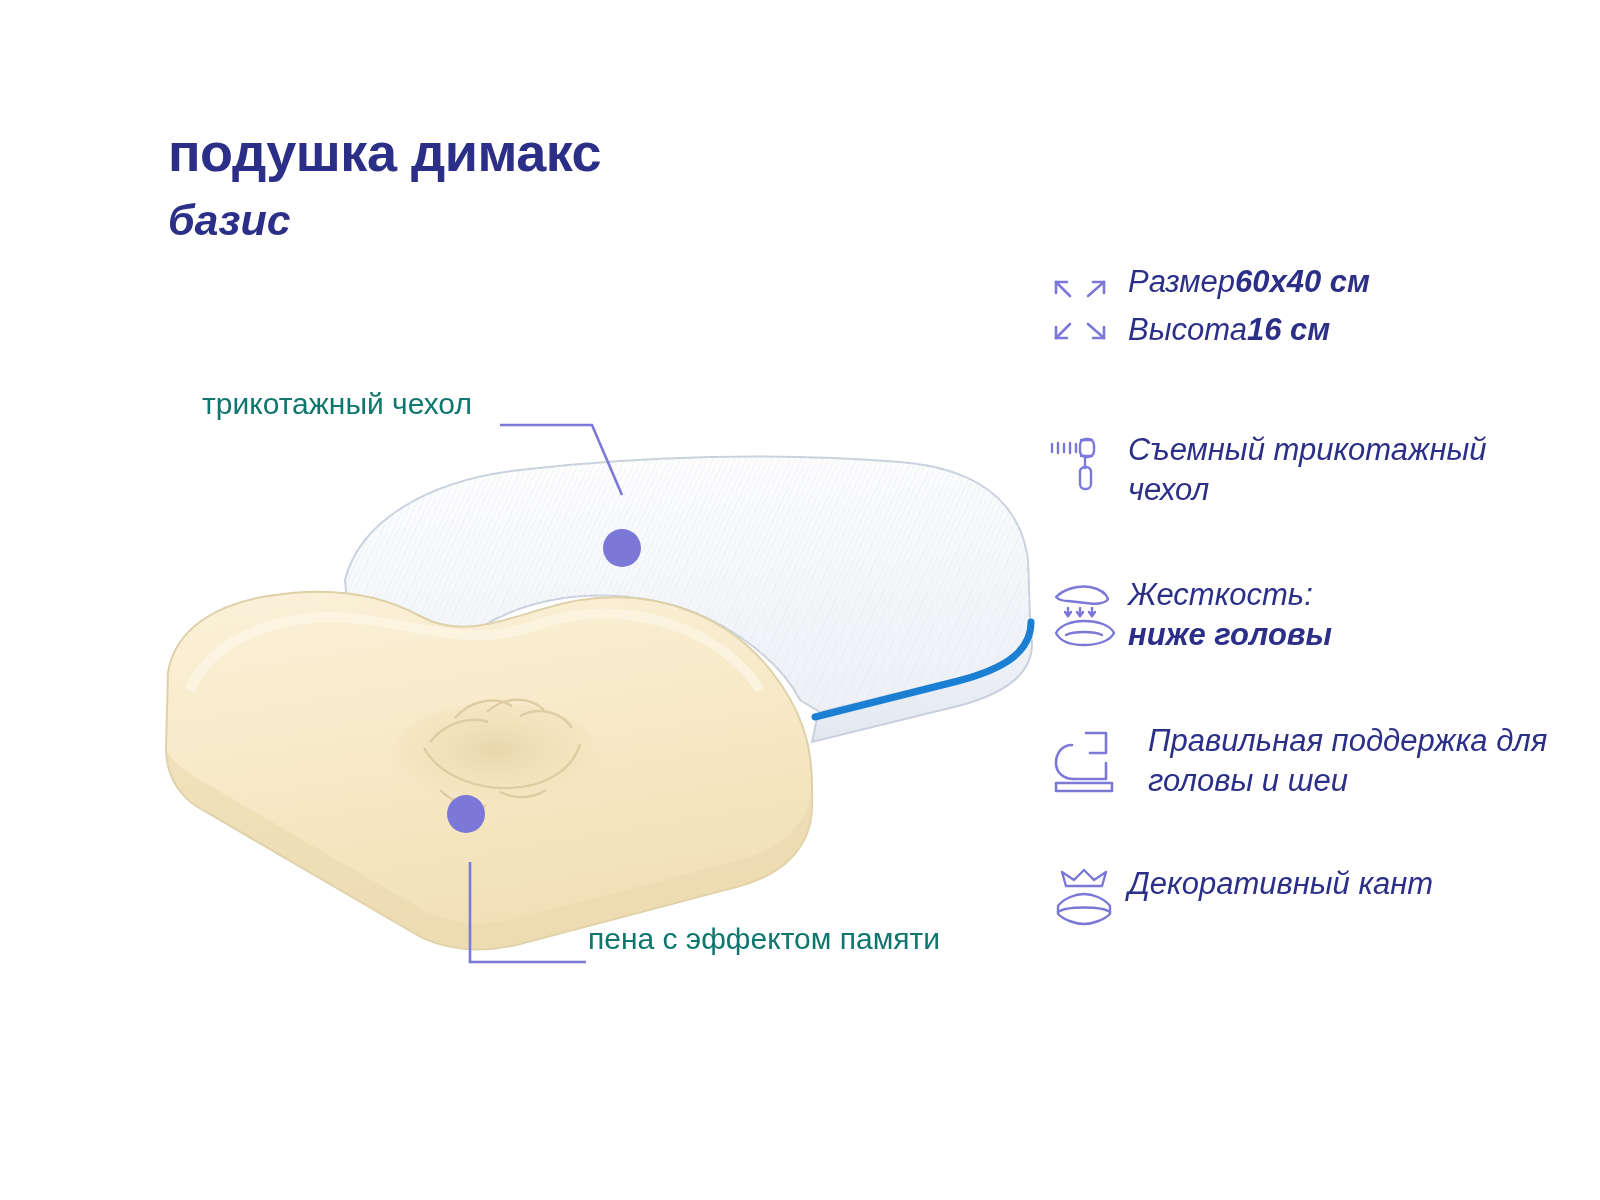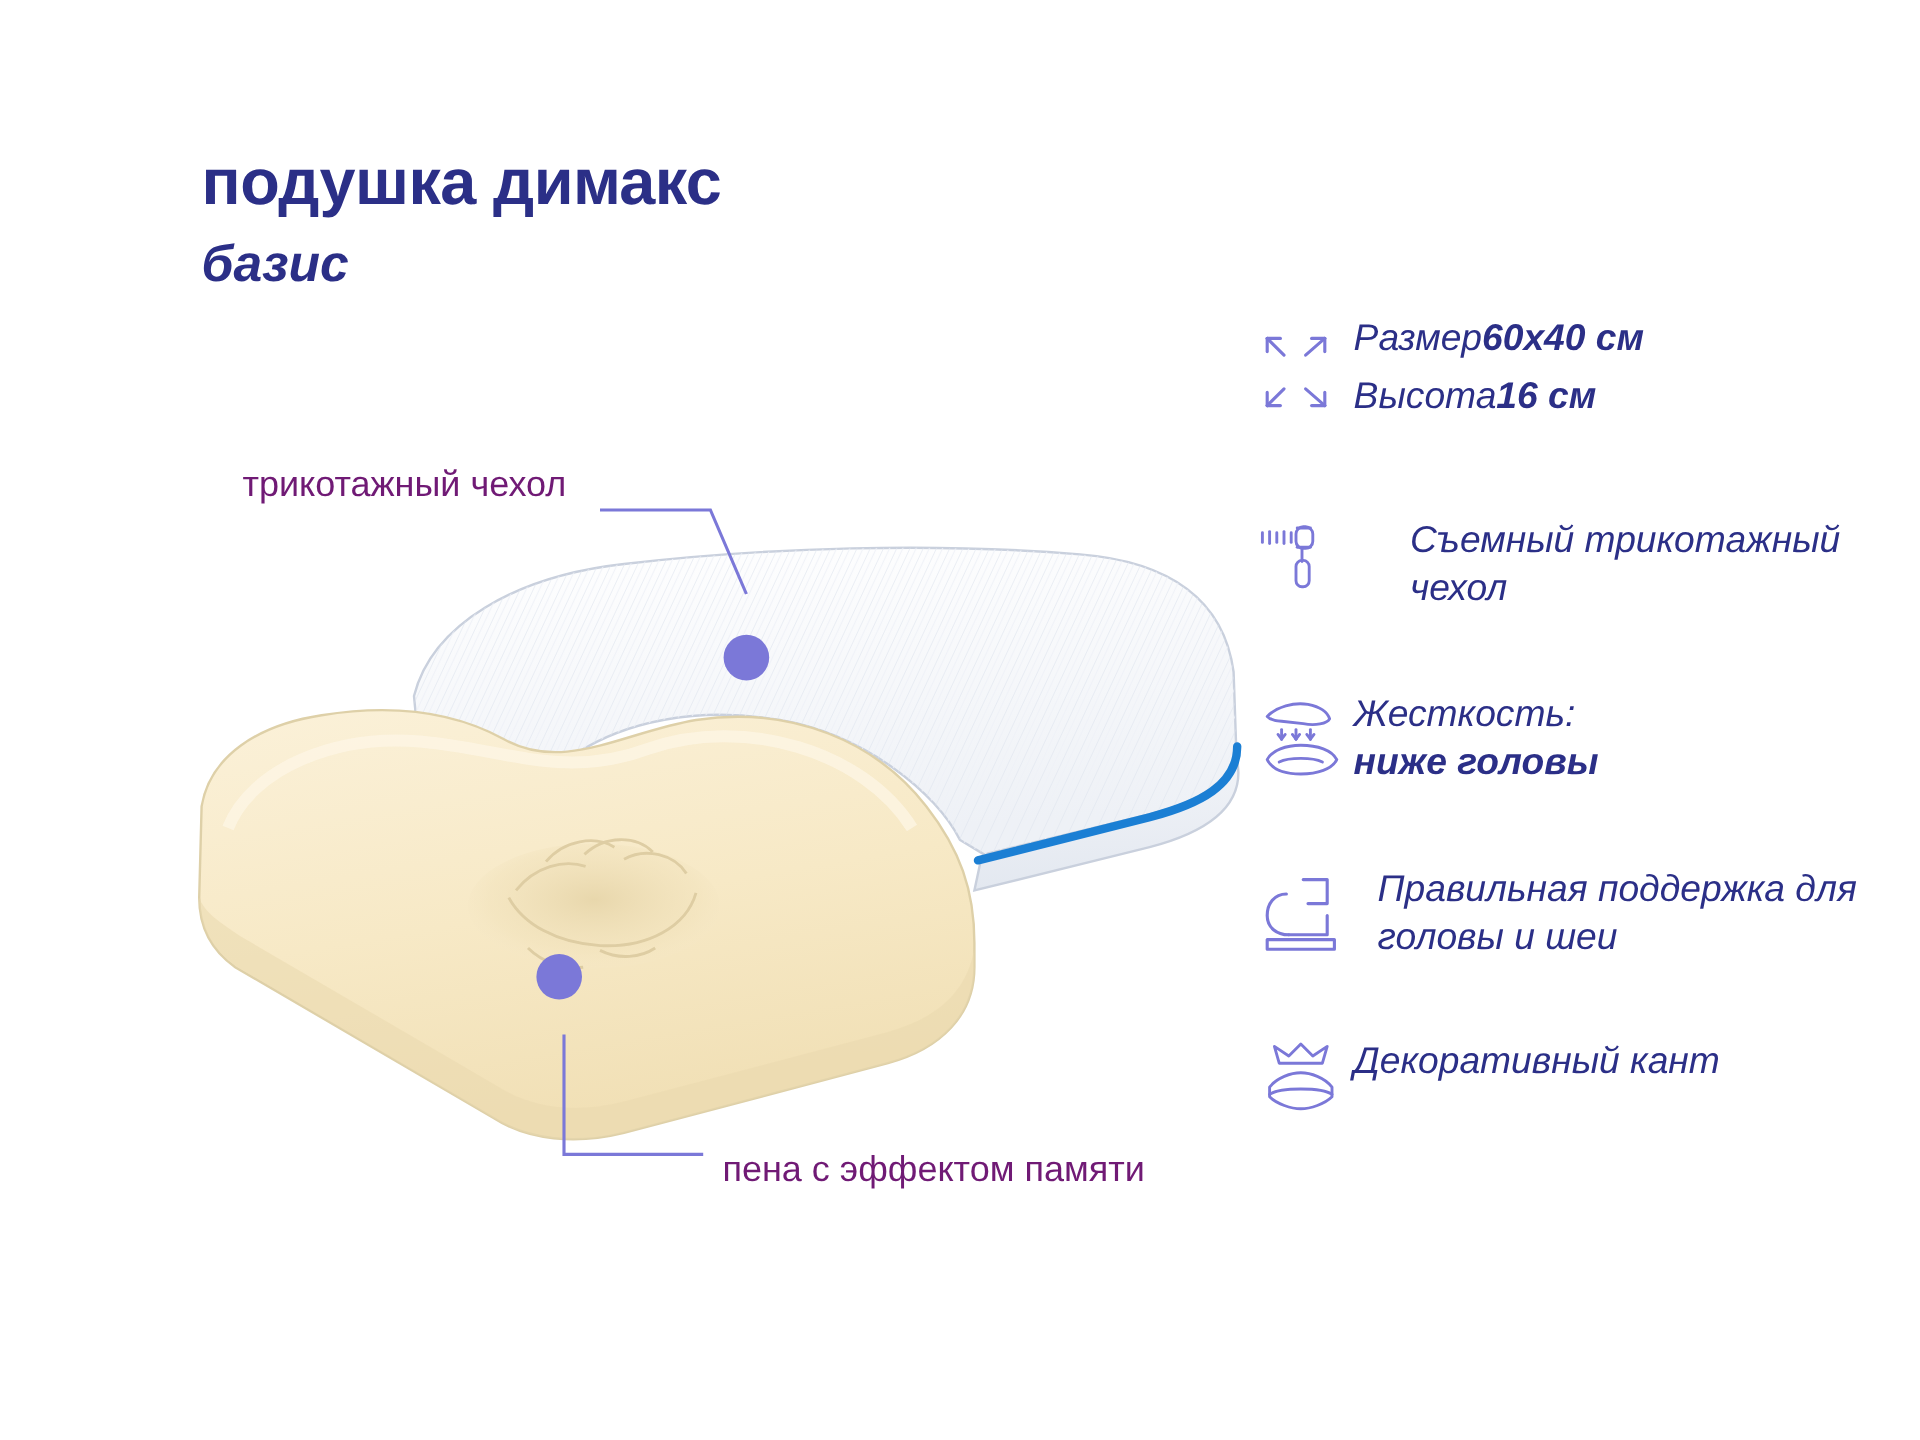--- a/index.html
+++ b/index.html
@@ -44,32 +44,31 @@
     margin: 18px 0 17px 0;
     font-style: italic;
   }
 
   
   .callout {
     position: absolute;
     font-size: 30px;
     font-weight: normal;
     line-height: 1.25;
-    color: #701a75;
+    color: #0f766e;
   }
   #callout-cover {
     left: 202px;
     top: 385px;
     width: 330px;
   }
   #callout-foam {
-    left: 602px;
+    left: 588px;
     top: 920px;
     width: 400px;
-    margin-top: 36px;
   }
 
   
   .overlay-svg {
     position: absolute;
     left: 0;
     top: 0;
     width: 1600px;
     height: 1200px;
     pointer-events: none;
@@ -112,21 +111,21 @@
   }
   .size-row {
     display: flex;
     align-items: center;
   }
   .size-row .ftext {
     font-size: 31px;
   }
 
   #feature-size { margin-bottom: 72px; }
-  #feature-cover { margin-bottom: 64px; gap: 47px; }
+  #feature-cover { margin-bottom: 64px; }
   #feature-firmness { margin-bottom: 66px; }
   #feature-support { margin-bottom: 62px; gap: 20px; }
 </style>
 </head>
 <body>
 
 <div class="page">
 
   <div class="title-block">
     <div class="title-main">подушка димакс</div>

